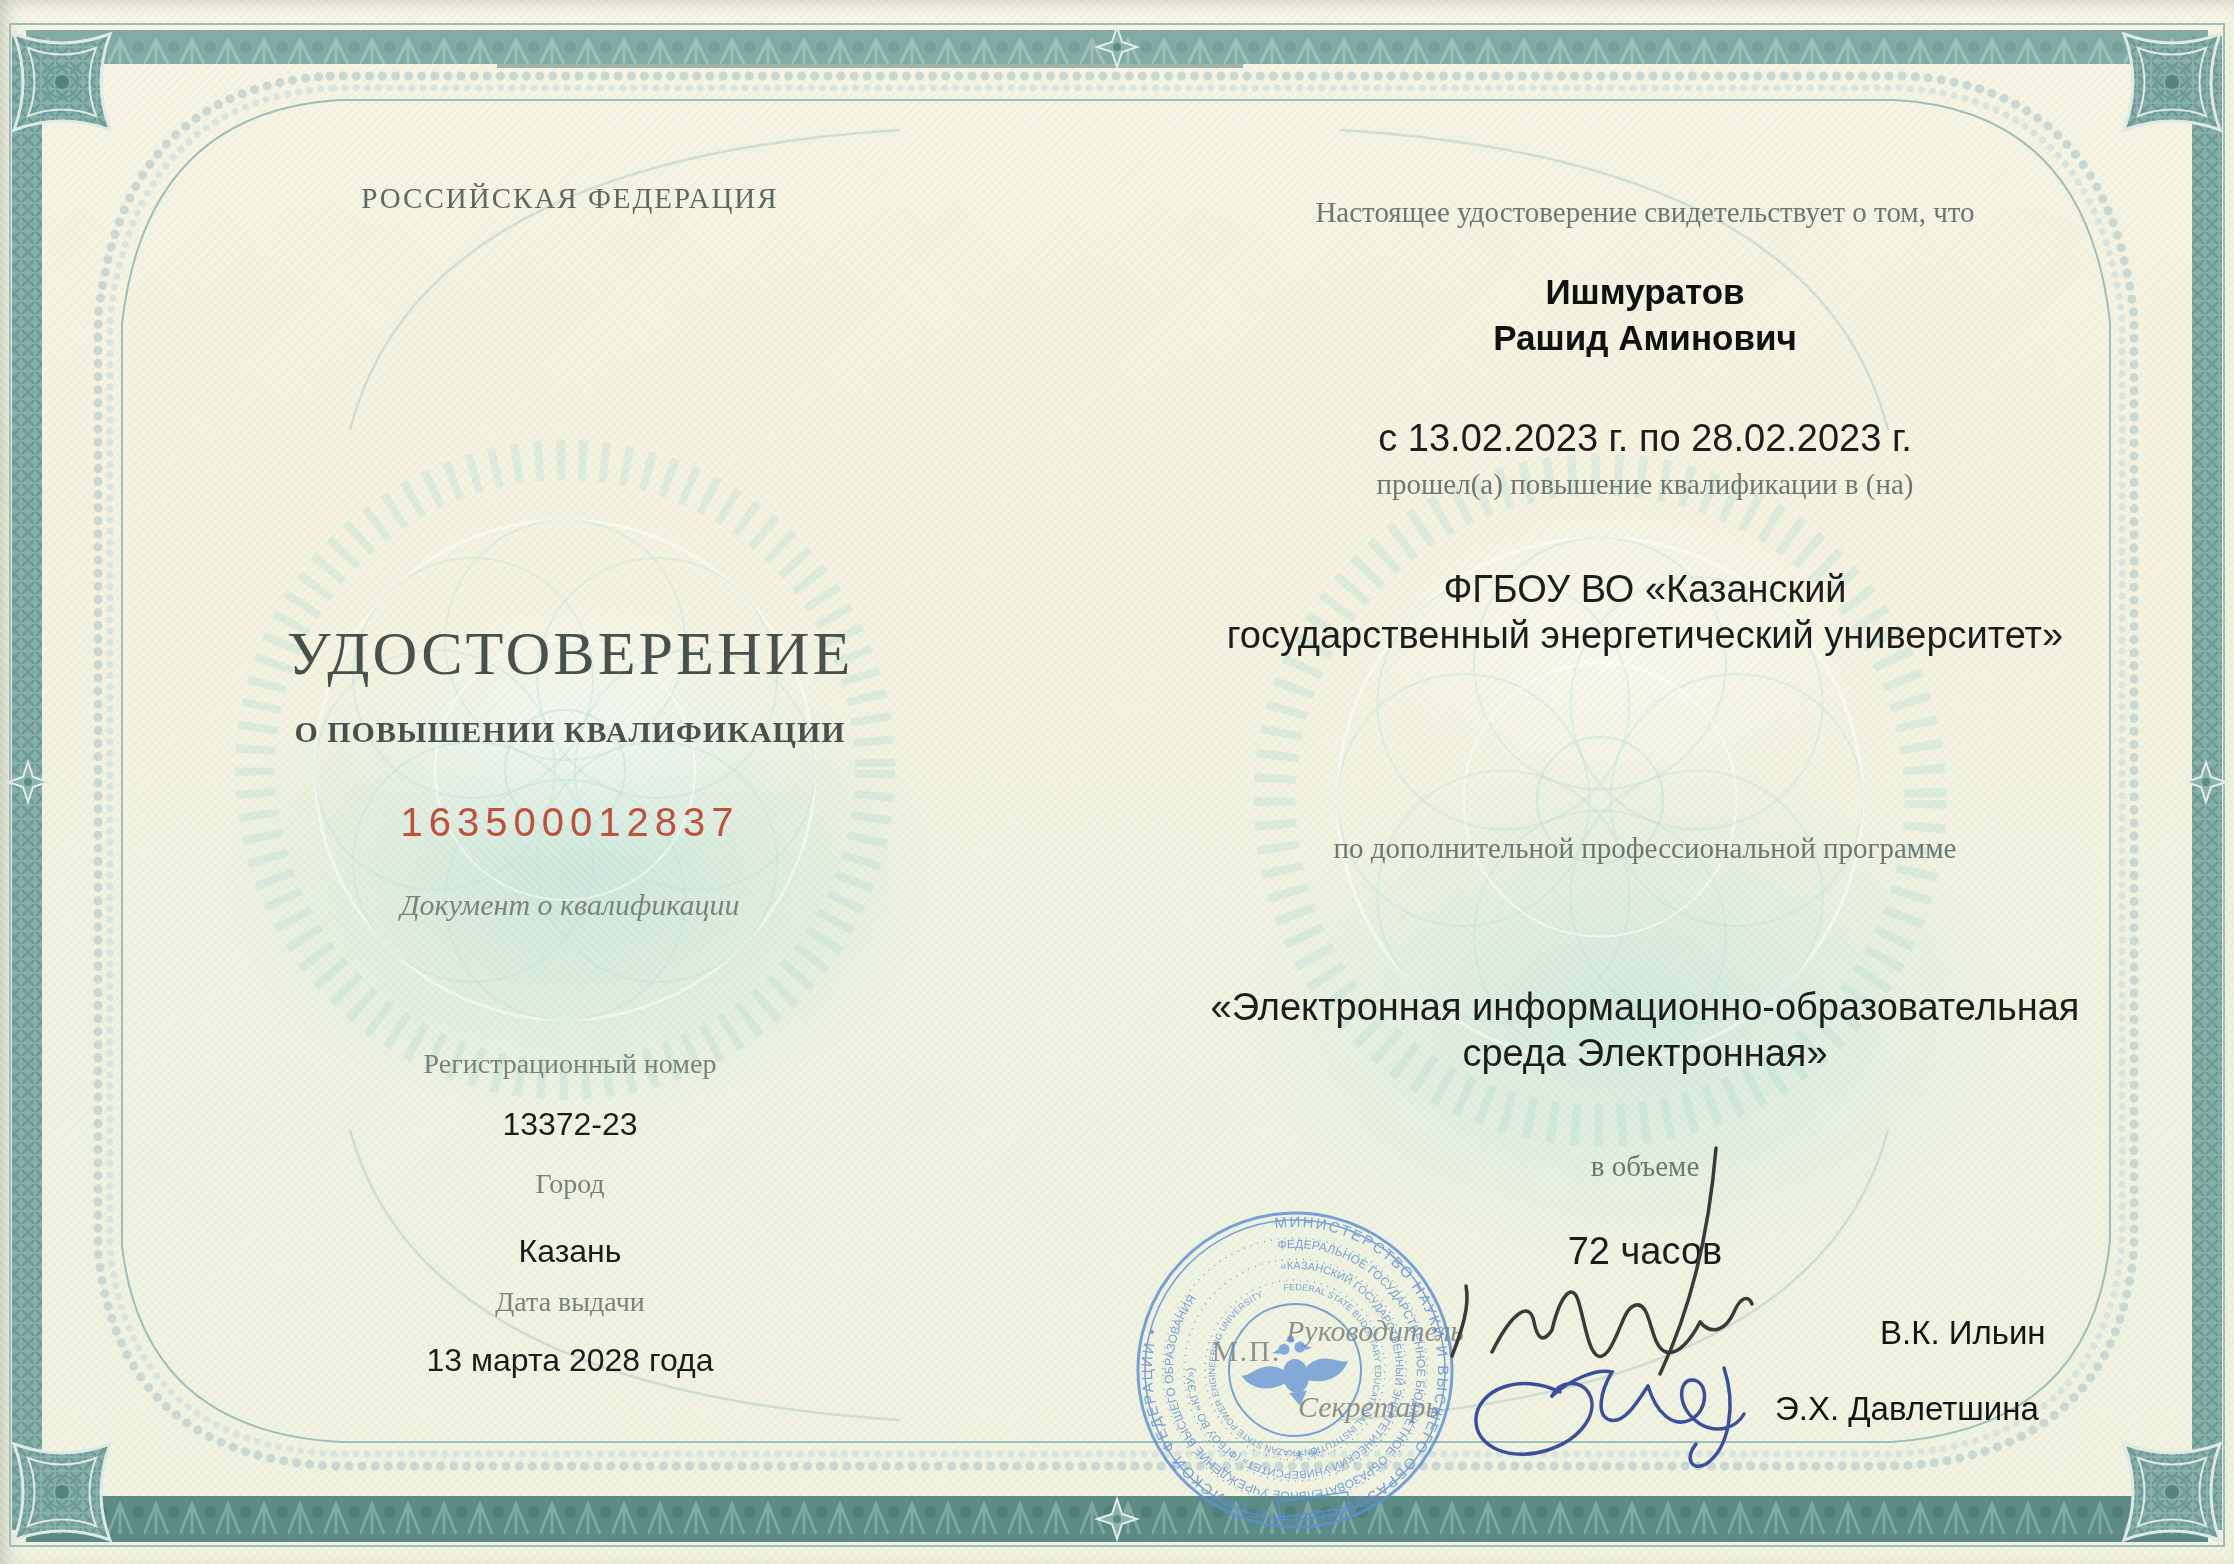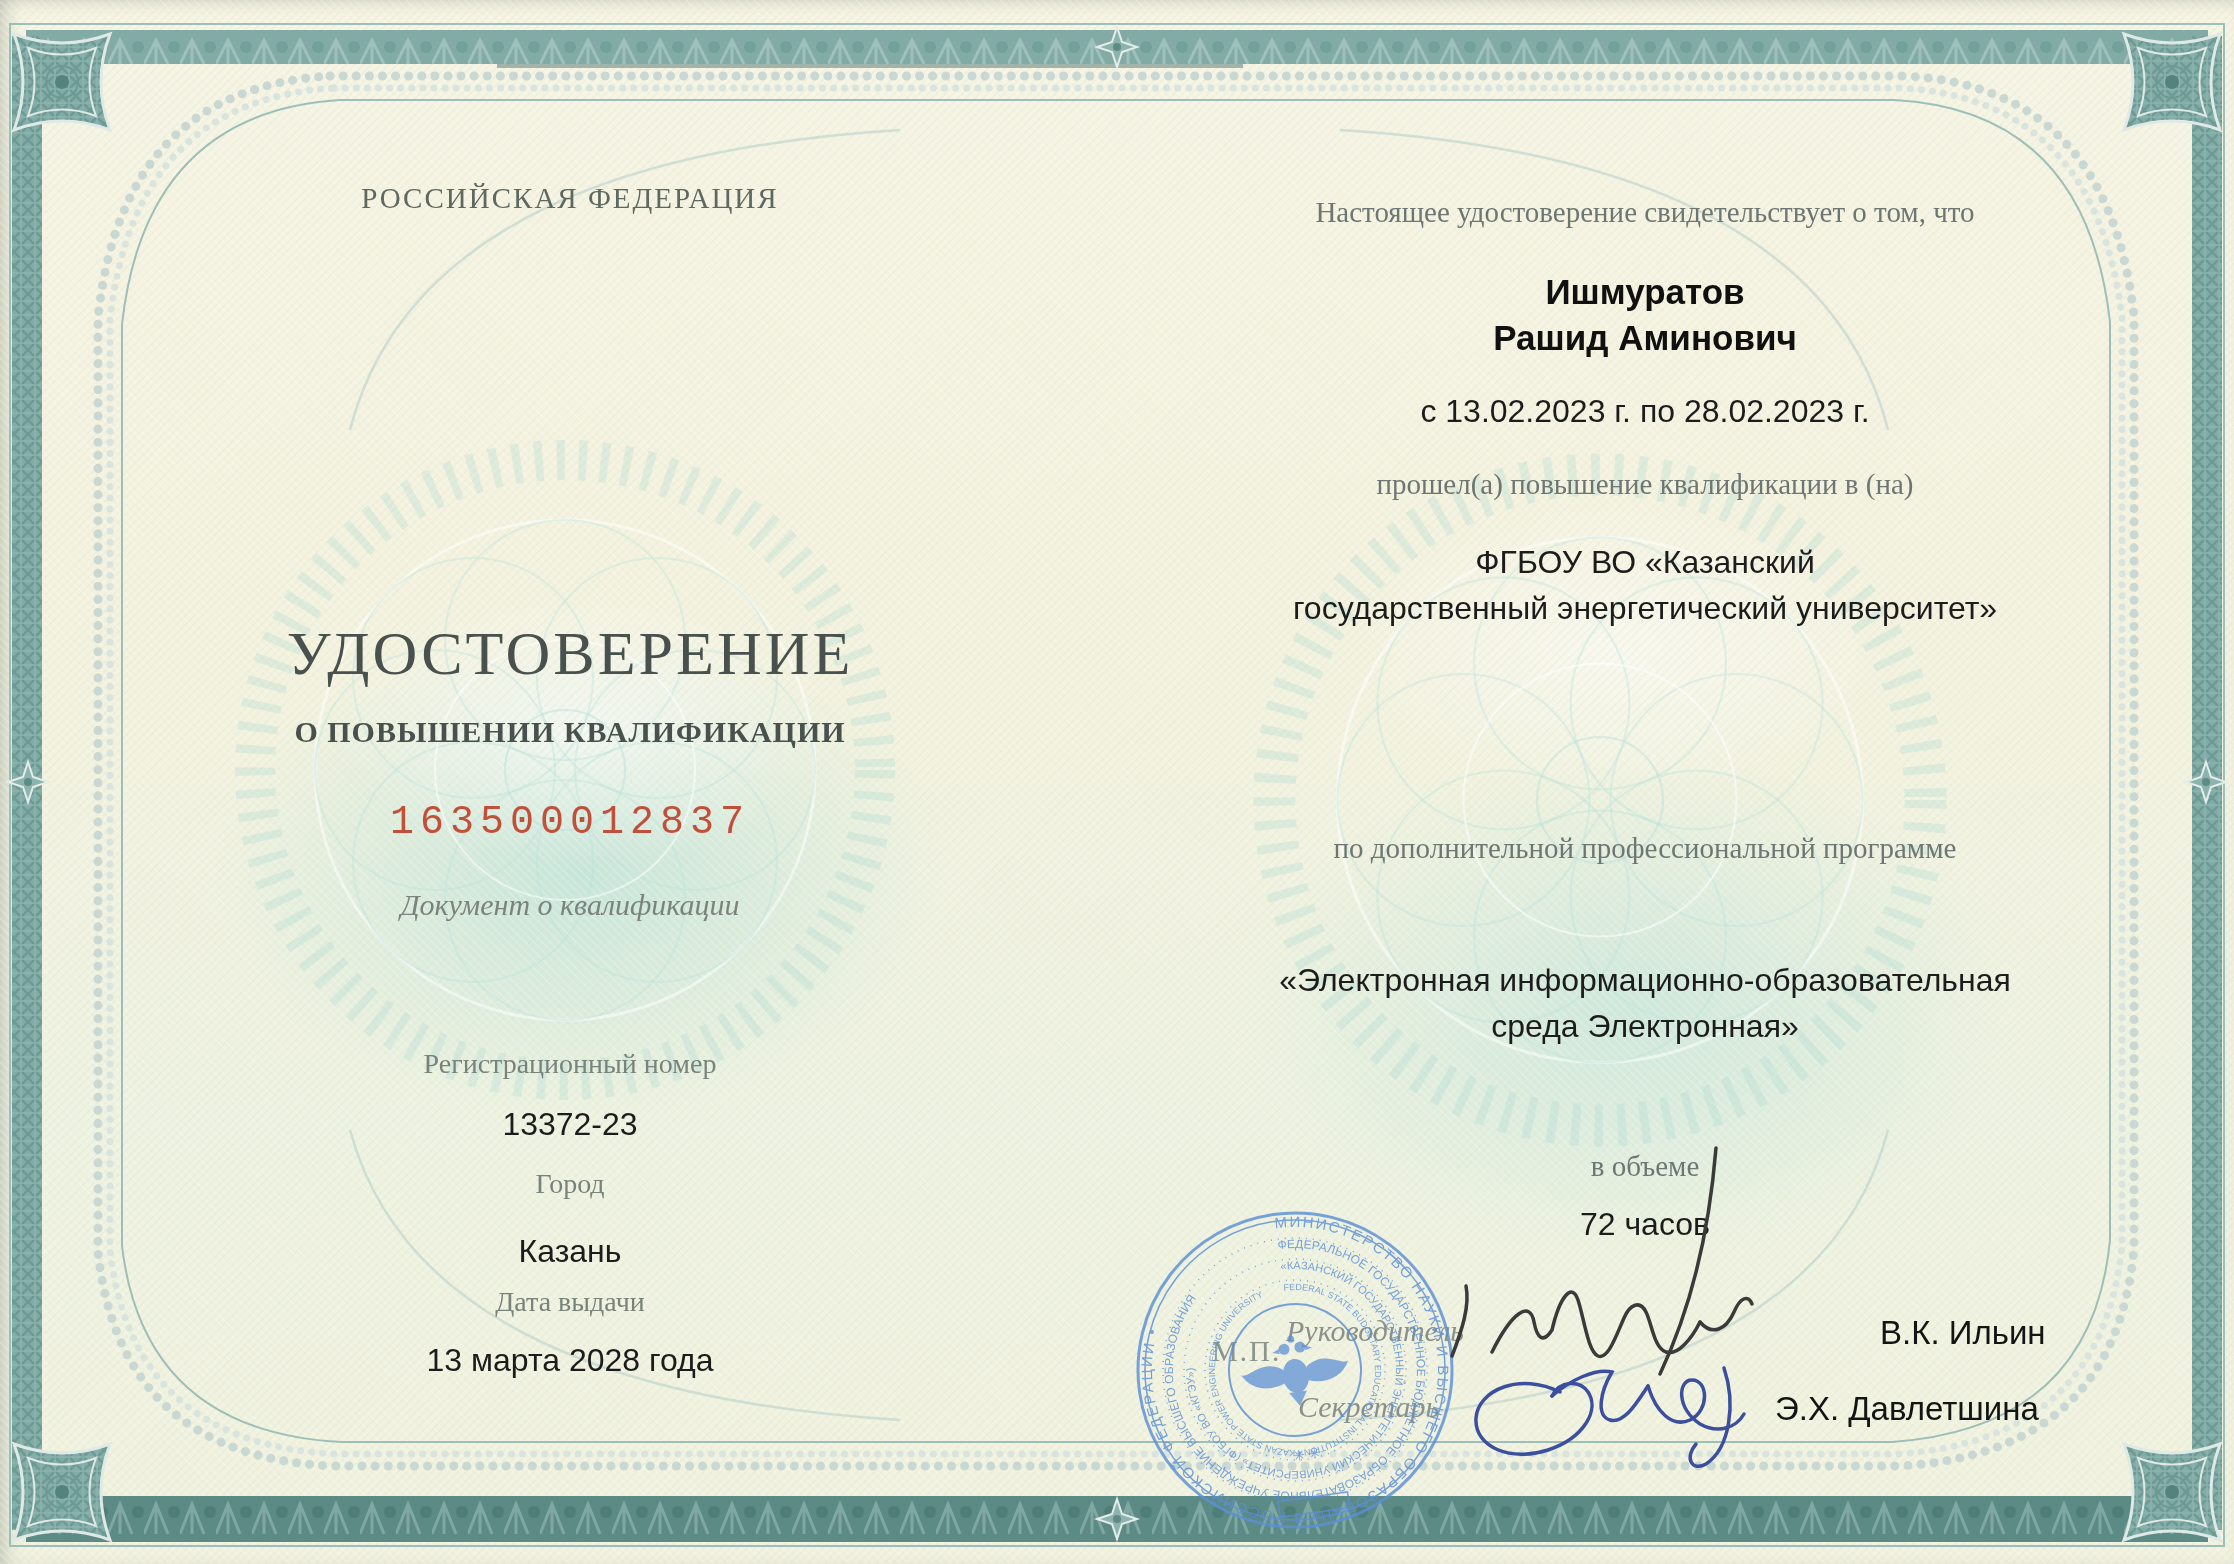--- a/index.html
+++ b/index.html
@@ -34,26 +34,26 @@
     background:radial-gradient(ellipse 50% 50% at 50% 50%, rgba(255,255,255,.6), rgba(255,255,255,0) 70%);}
   .glow-right{left:1240px;top:440px;width:760px;height:420px;
     background:radial-gradient(ellipse 50% 50% at 50% 50%, rgba(255,255,255,.5), rgba(255,255,255,0) 70%);}
   svg.layer{position:absolute;left:0;top:0;z-index:2;}
   .content{position:absolute;inset:0;z-index:3;}
   .col-left{position:absolute;left:150px;width:840px;text-align:center;}
   .col-right{position:absolute;left:1205px;width:880px;text-align:center;}
   .country{font-size:29px;letter-spacing:2px;color:#5f6860;}
   .cert-title{font-size:62px;font-weight:normal;letter-spacing:3px;color:#49514e;}
   .cert-subtitle{font-size:30px;font-weight:bold;letter-spacing:1px;color:#49514e;}
-  .serial{font-family:Liberation Mono, monospace;font-size:40px;letter-spacing:6px;color:var(--serial-number-red);}
+  .serial{font-family:Liberation Sans, sans-serif;font-size:40px;letter-spacing:6px;color:var(--serial-number-red);}
   .kind{font-size:30px;font-style:italic;color:#7b837c;}
   .lbl{font-size:28px;color:var(--label-grey);}
   .lbl2{font-size:29px;color:#6d7672;}
   .val{font-family:"Liberation Sans",sans-serif;font-size:32px;color:var(--ink-black);}
-  .val-r{font-family:"Liberation Sans",sans-serif;font-size:32px;color:var(--ink-black);}
+  .val-r{font-family:"Liberation Sans",sans-serif;font-size:38px;color:var(--ink-black);margin-top:24px;}
   .name{font-family:"Liberation Sans",sans-serif;font-size:35px;font-weight:bold;color:#101010;}
   .sig-lbl{font-size:30px;font-style:italic;color:#8b918a;}
   .sig-name{font-family:"Liberation Sans",sans-serif;font-size:33px;color:#141414;}
   .stamp-mark{font-size:29px;color:#8b948d;letter-spacing:2px;}
   svg.seal-layer{position:absolute;z-index:4;}
   svg.sig-layer{position:absolute;left:0;top:0;z-index:5;}
   .seal-ring-text{font-family:"Liberation Sans",sans-serif;fill:var(--seal-blue);}
   .seal-stroke{stroke:var(--seal-blue);fill:none;}
   .seal-fill{fill:var(--seal-blue);}
   .sig-black{stroke:#3a3a3a;fill:none;stroke-width:3.5;stroke-linecap:round;}

